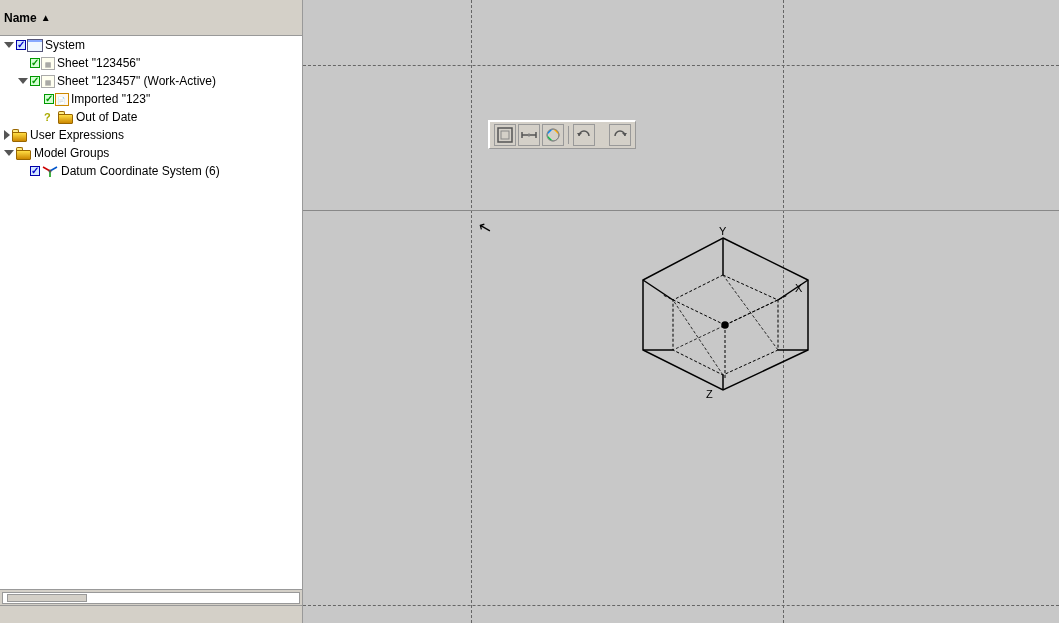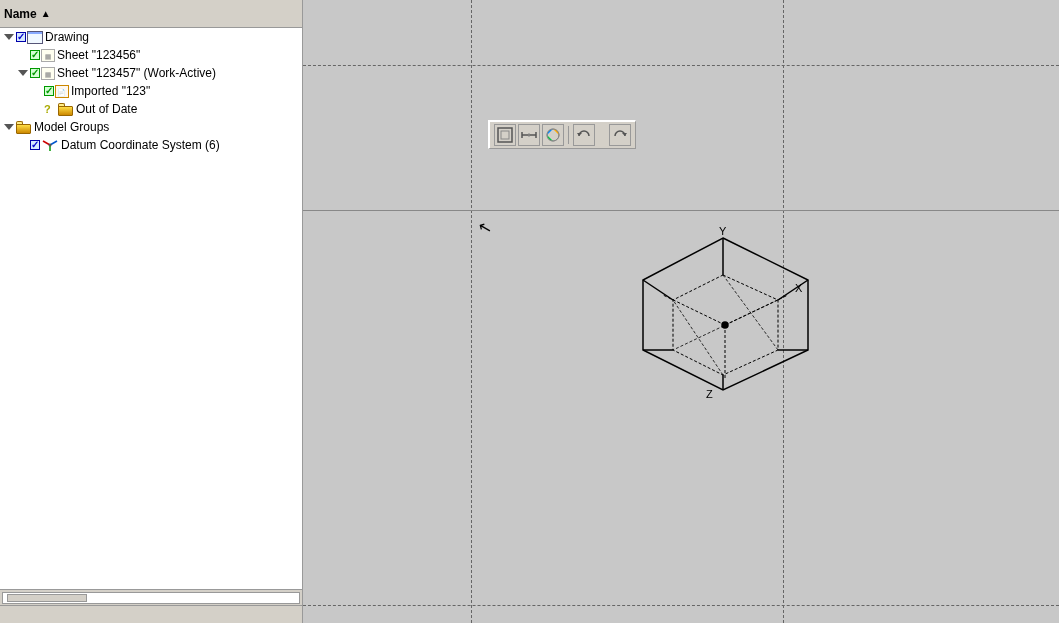--- a/index.html
+++ b/index.html
@@ -32,21 +32,21 @@
     }
 
     .tree-header {
       background: #d4d0c8;
       border-bottom: 1px solid #999;
       padding: 2px 4px;
       font-weight: bold;
       font-size: 12px;
       display: flex;
       align-items: center;
-      height: 28px;
+      height: 36px;
     }
 
     .tree-header-arrow {
       margin-left: 4px;
       font-size: 10px;
     }
 
     .tree-content {
       flex: 1;
       overflow-y: auto;
@@ -318,21 +318,21 @@
 
     <div class="tree-content">
 
       <div class="tree-item tree-indent-1">
         <span class="tri-open"></span>
         <span class="cb-blue"></span>
 
         <span style="display:inline-block;width:16px;height:13px;margin-right:2px;flex-shrink:0;background:#f0f8ff;border:1px solid #557;position:relative;">
           <span style="position:absolute;top:0;left:0;right:0;height:2px;background:#88aaff;"></span>
         </span>
-        <span class="tree-label">Drawing</span>
+        <span class="tree-label">System</span>
       </div>
 
       <div class="tree-item tree-indent-2">
         <span class="tri-spacer"></span>
         <span class="cb-green"></span>
         <span style="display:inline-block;width:14px;height:13px;margin-right:2px;flex-shrink:0;background:#fffff0;border:1px solid #aaa;font-size:7px;color:#888;text-align:center;line-height:13px;">▦</span>
         <span class="tree-label">Sheet "123456"</span>
       </div>
 
       <div class="tree-item tree-indent-2">
@@ -352,20 +352,28 @@
       <div class="tree-item tree-indent-3">
         <span class="tri-spacer"></span>
         <span style="display:inline-block;width:12px;height:12px;margin-right:2px;color:#aaaa00;font-size:11px;font-weight:bold;line-height:12px;">?</span>
         <span class="icon-folder">
           <span class="icon-folder-tab"></span>
           <span class="icon-folder-body"></span>
         </span>
         <span class="tree-label">Out of Date</span>
       </div>
 
+      <div class="tree-item tree-indent-1">
+        <span class="tri-closed"></span>
+        <span class="icon-folder">
+          <span class="icon-folder-tab"></span>
+          <span class="icon-folder-body"></span>
+        </span>
+        <span class="tree-label">User Expressions</span>
+      </div>
 
 
       <div class="tree-item tree-indent-1">
         <span class="tri-open"></span>
         <span class="icon-folder">
           <span class="icon-folder-tab"></span>
           <span class="icon-folder-body"></span>
         </span>
         <span class="tree-label">Model Groups</span>
       </div>

